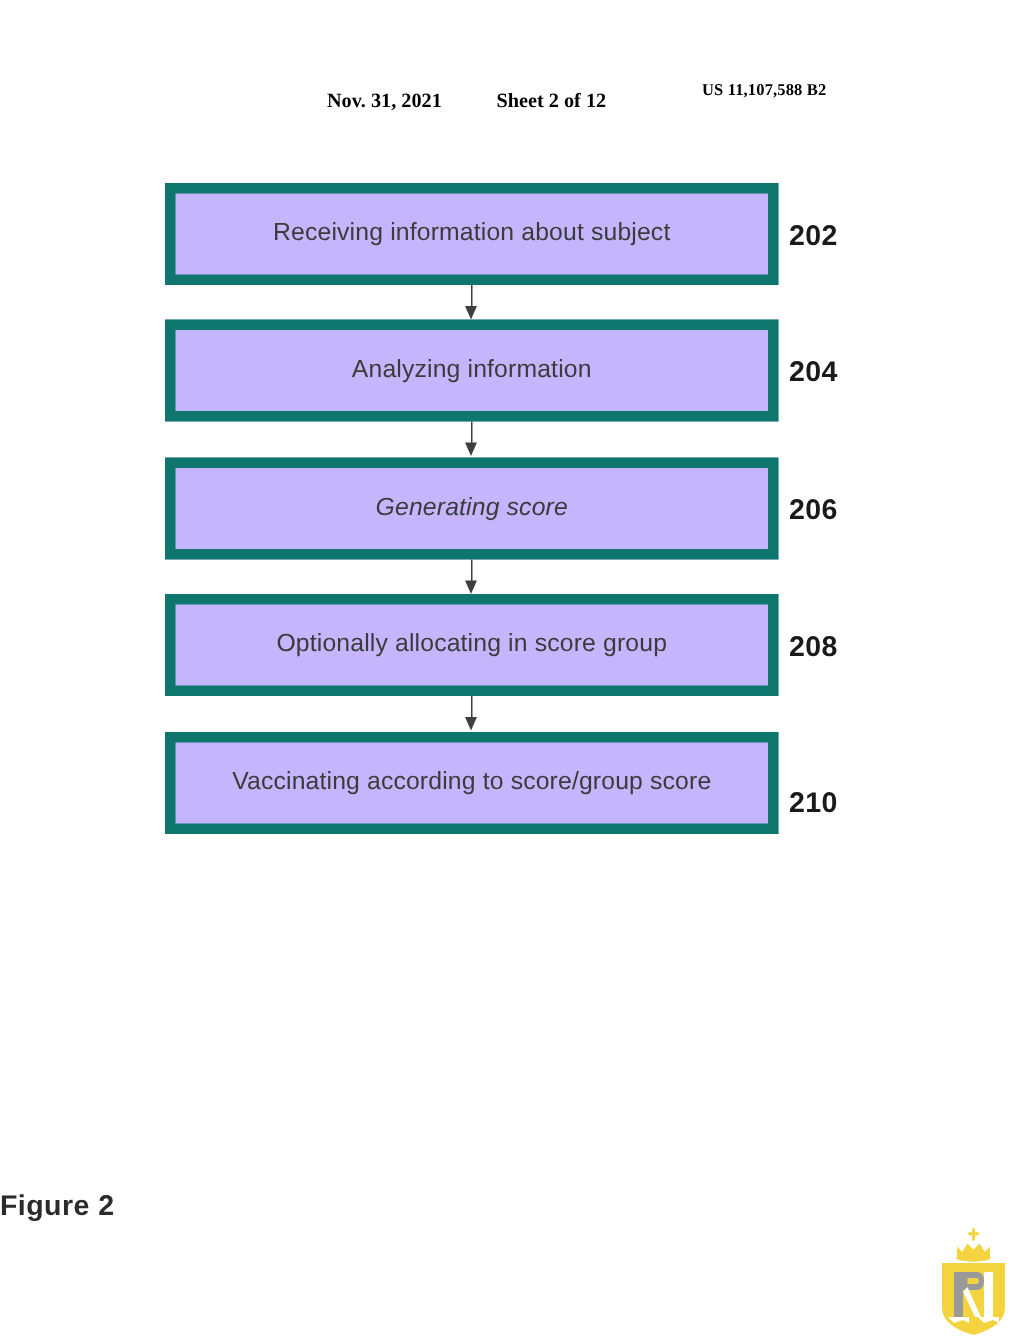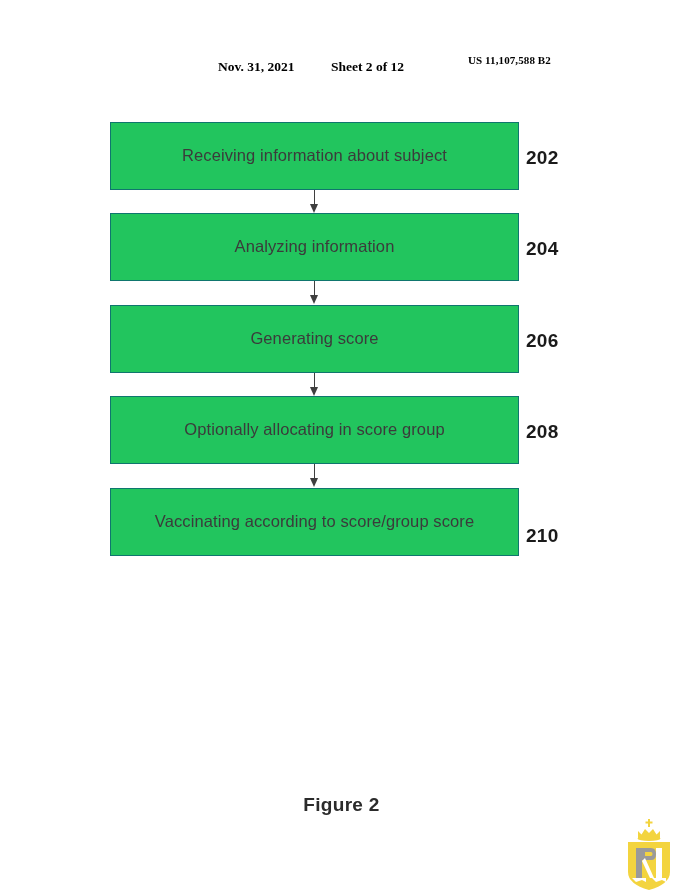--- a/index.html
+++ b/index.html
@@ -62,22 +62,22 @@
     top: 0;
     width: 683px;
     height: 894px;
   }
   .flow-node {
     position: absolute;
     left: 110px;
     width: 409px;
     height: 68px;
     box-sizing: border-box;
-    border: 1px solid #0f766e;
-    background: #22c55e;
+    border: 7px solid #0f766e;
+    background: #c4b5fd;
     display: flex;
     align-items: center;
     justify-content: center;
   }
   .flow-node .node-label {
     font-family: "Liberation Sans", sans-serif;
     font-size: 16.5px;
     color: #3b3b3b;
     letter-spacing: 0.1px;
     text-align: center;
@@ -121,21 +121,20 @@
     border-right: 4.5px solid transparent;
     border-top: 9px solid #3f3f3f;
   }
 
   
   .figure-caption {
     position: absolute;
     left: 0;
     top: 794px;
     width: 683px;
-    text-align: center;
     font-family: "Liberation Sans", sans-serif;
     font-size: 19px;
     font-weight: bold;
     color: #2b2b2b;
     letter-spacing: 0.3px;
   }
 
   
   .emblem {
     position: absolute;
@@ -174,21 +173,21 @@
   <div class="flow-node" style="top:213px;">
     <span class="node-label">Analyzing information</span>
   </div>
   <div class="ref-num" style="top:238px;">204</div>
 
   <div class="connector" style="top:281px;">
     <div class="stem"></div>
     <div class="head"></div>
   </div>
 
-  <div class="flow-node" style="top:305px;">
+  <div class="flow-node" style="top:305px;font-style:italic;">
     <span class="node-label">Generating score</span>
   </div>
   <div class="ref-num" style="top:330px;">206</div>
 
   <div class="connector" style="top:373px;">
     <div class="stem"></div>
     <div class="head"></div>
   </div>
 
   <div class="flow-node" style="top:396px;">

